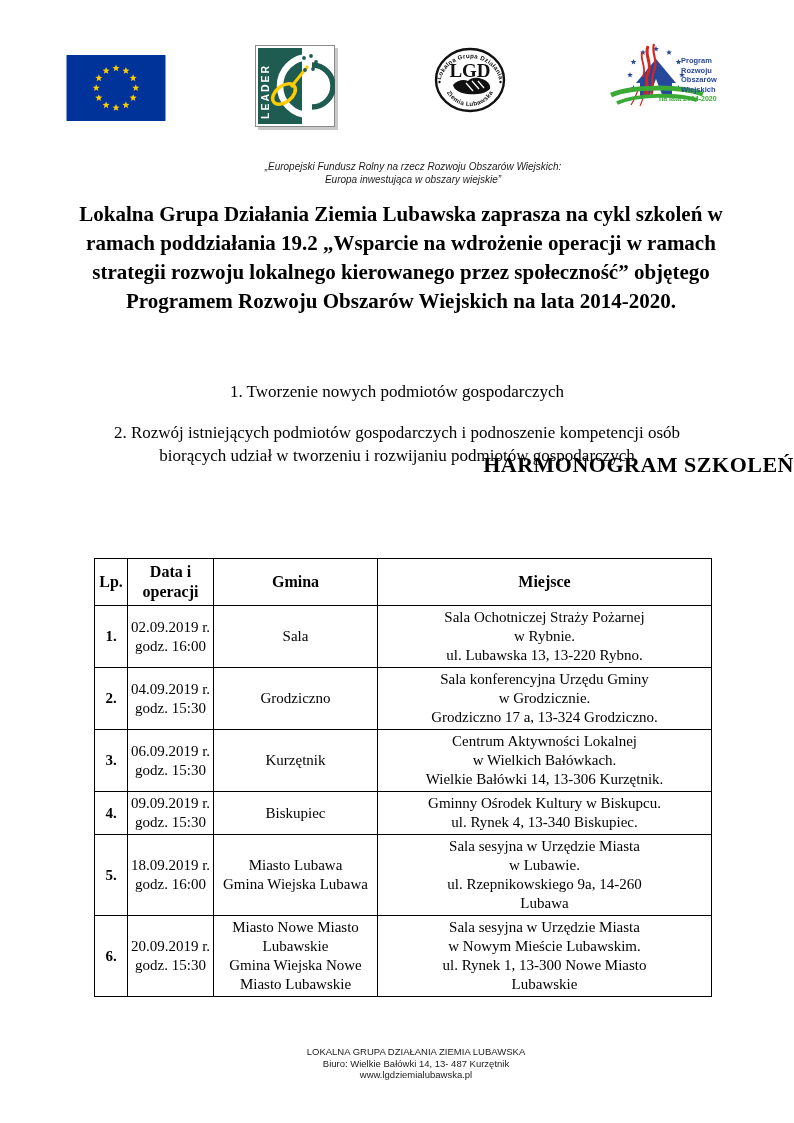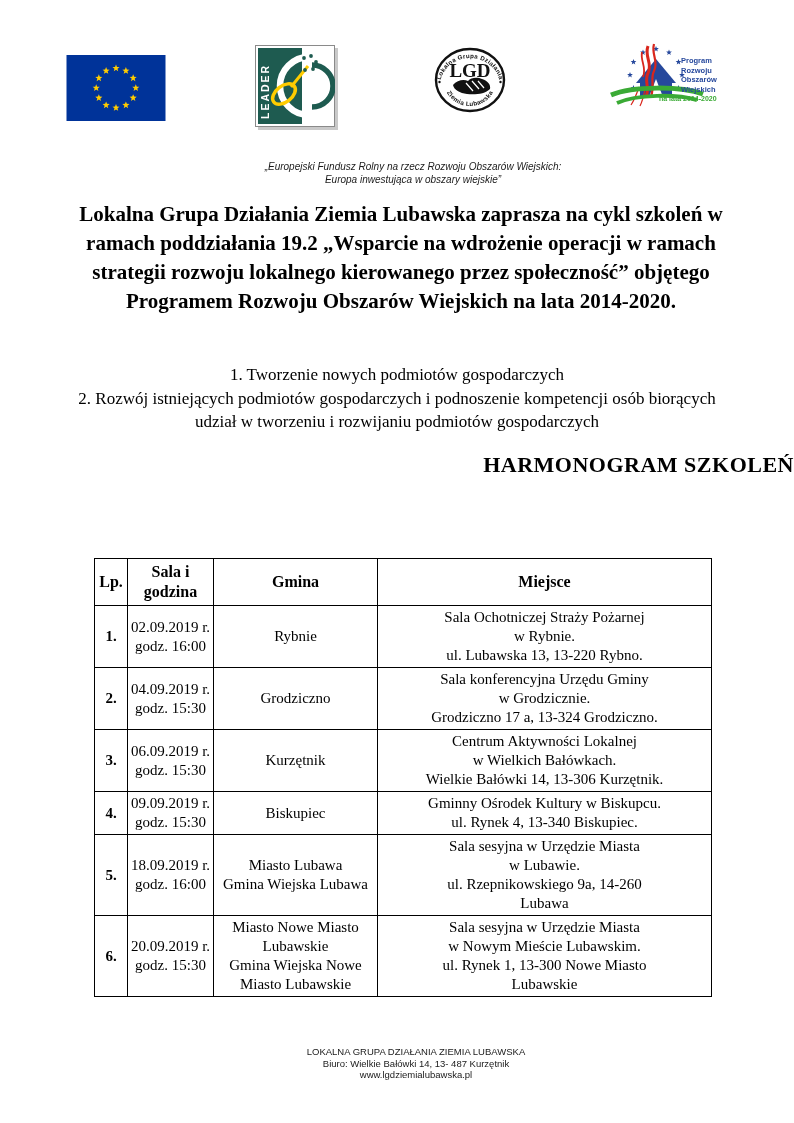--- a/index.html
+++ b/index.html
@@ -37,21 +37,21 @@
   
   .title {
     position:absolute; top:196px; left:57px; width:680px; margin:4px;
     text-align:center; font-size:21px; font-weight:bold; line-height:29px;
   }
   
   .intro {
     position:absolute; top:363px; left:77px; width:640px;
     text-align:center; font-size:17px; line-height:23.5px;
   }
-  .intro p { margin:0; }
+  .intro p { margin:17px; }
   
   .schedule-heading {
     position:absolute; top:452px; left:0; width:100%; margin:0;
     text-align:right; font-size:22px; font-weight:bold; letter-spacing:0.5px;
   }
   
   .table-wrap { position:absolute; top:518px; left:94px;margin-top:40px; }
   table.schedule { border-collapse:collapse; width:617px; table-layout:fixed; }
   .schedule col.c-lp     { width:33px; }
   .schedule col.c-date   { width:86px; }
@@ -195,31 +195,31 @@
     <table class="schedule">
       <colgroup>
         <col class="c-lp">
           <col class="c-date">
           <col class="c-gmina">
           <col class="c-place">
       </colgroup>
       <thead>
         <tr>
           <th>Lp.</th>
-          <th>Sala i godzina</th>
+          <th>Data i operacji</th>
           <th>Gmina</th>
           <th>Miejsce</th>
         </tr>
       </thead>
       <tbody>
         <tr>
           <td class="cell-lp">1.</td>
           <td>02.09.2019 r.
 godz. 16:00</td>
-          <td>Rybnie</td>
+          <td>Sala</td>
           <td>Sala Ochotniczej Straży Pożarnej
 w Rybnie.
 ul. Lubawska 13, 13-220 Rybno.</td>
         </tr>
         <tr>
           <td class="cell-lp">2.</td>
           <td>04.09.2019 r.
 godz. 15:30</td>
           <td>Grodziczno</td>
           <td>Sala konferencyjna Urzędu Gminy

